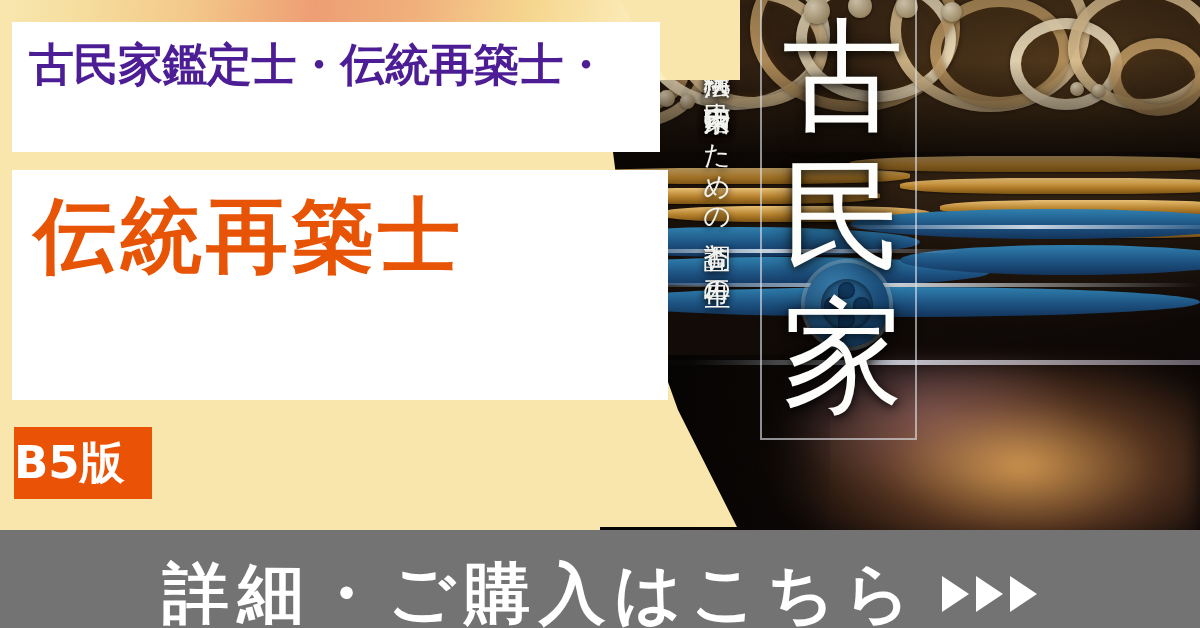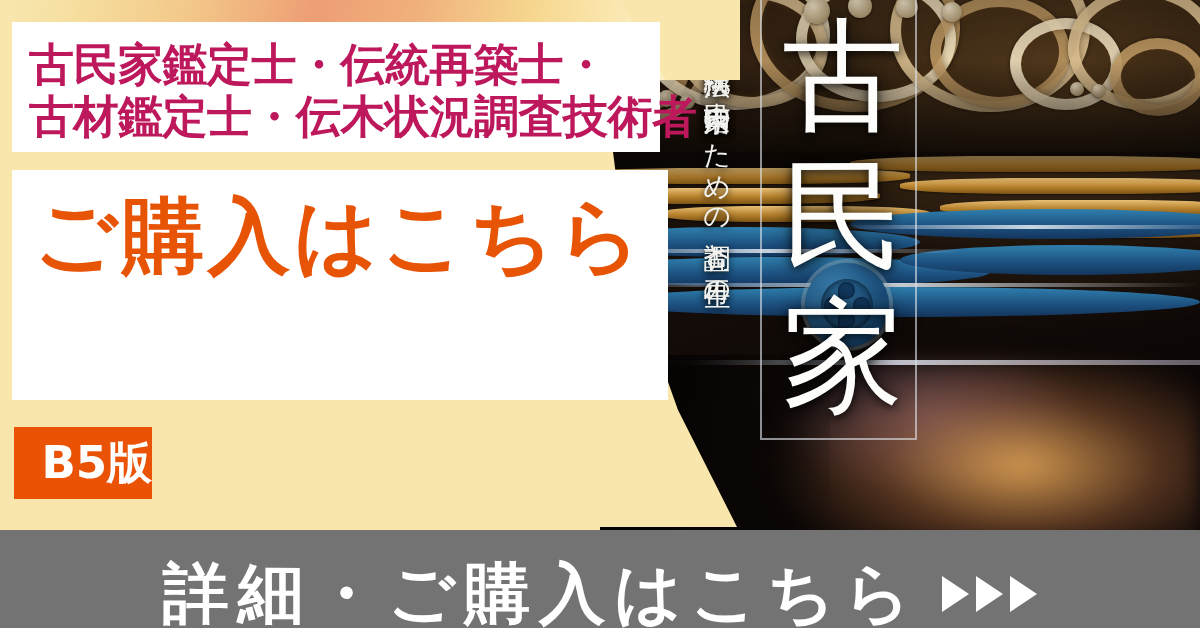--- a/index.html
+++ b/index.html
@@ -123,21 +123,21 @@
 
   
   .left-rail{position:absolute;left:0;top:0;width:14px;height:530px;background:#f8e6ac;}
 
   
   .box-head{
     position:absolute;left:12px;top:22px;width:648px;height:130px;
     background:#ffffff;
   }
   .head-line{
-    color:#be185d;
+    color:#4c1d95;
     font-weight:700;
     font-size:45px;
     line-height:52px;
     letter-spacing:-0.5px;
     white-space:nowrap;
   }
   .head-line.l1{position:absolute;left:17px;top:17px;}
   .head-line.l2{position:absolute;left:17px;top:69px;}
 
   
@@ -148,23 +148,22 @@
   .title-line{
     color:#e85405; font-weight:700; white-space:nowrap;
   }
   .title-line.t1{position:absolute;left:22px;top:18px;font-size:82px;line-height:96px;letter-spacing:4px;}
   .title-line.t2{position:absolute;left:160px;top:110px;font-size:82px;line-height:96px;letter-spacing:4px;}
 
   
   .price-row{position:absolute;left:14px;top:427px;height:72px;display:flex;align-items:center;}
   .badge-b5{
     width:138px;height:72px;background:#ea5205;color:#ffffff;
-    font-size:45px;font-weight:700;line-height:72px;text-align:right;
+    font-size:45px;font-weight:700;line-height:72px;text-align:left;
     letter-spacing:0;
-    padding-left:16px;
   }
   .price-text{
     margin-left:22px;color:#e85405;font-size:53px;font-weight:500;
     line-height:72px;letter-spacing:0;white-space:nowrap;
   }
 
   
   .cta-bar{
     position:absolute;left:0;top:530px;width:1200px;height:127px;
     background:#737373;display:flex;align-items:center;justify-content:center;
@@ -257,25 +256,24 @@
   <div class="cover-caption">伝統構法　古民家活用のための調査と再生の</div>
 
   <div class="top-gradient"></div>
   <div class="top-gradient-cut"></div>
 
   <div class="cream-panel"></div>
   <div class="left-rail"></div>
 
   <div class="box-head">
     <div class="head-line l1">古民家鑑定士・伝統再築士・</div>
-    <div class="head-line l2">古材鑑定士・伝木状況調査技術者</div>
   </div>
 
   <div class="box-title">
-    <div class="title-line t1">ご購入はこちら</div>
+    <div class="title-line t1">伝統再築士</div>
   </div>
 
   <div class="price-row">
     <div class="badge-b5">B5版</div>
   </div>
 
   <div class="cta-bar">
     <div class="cta-text">詳細・ご購入はこちら</div>
     <div class="cta-arrows">
       <span class="arrow"></span>

